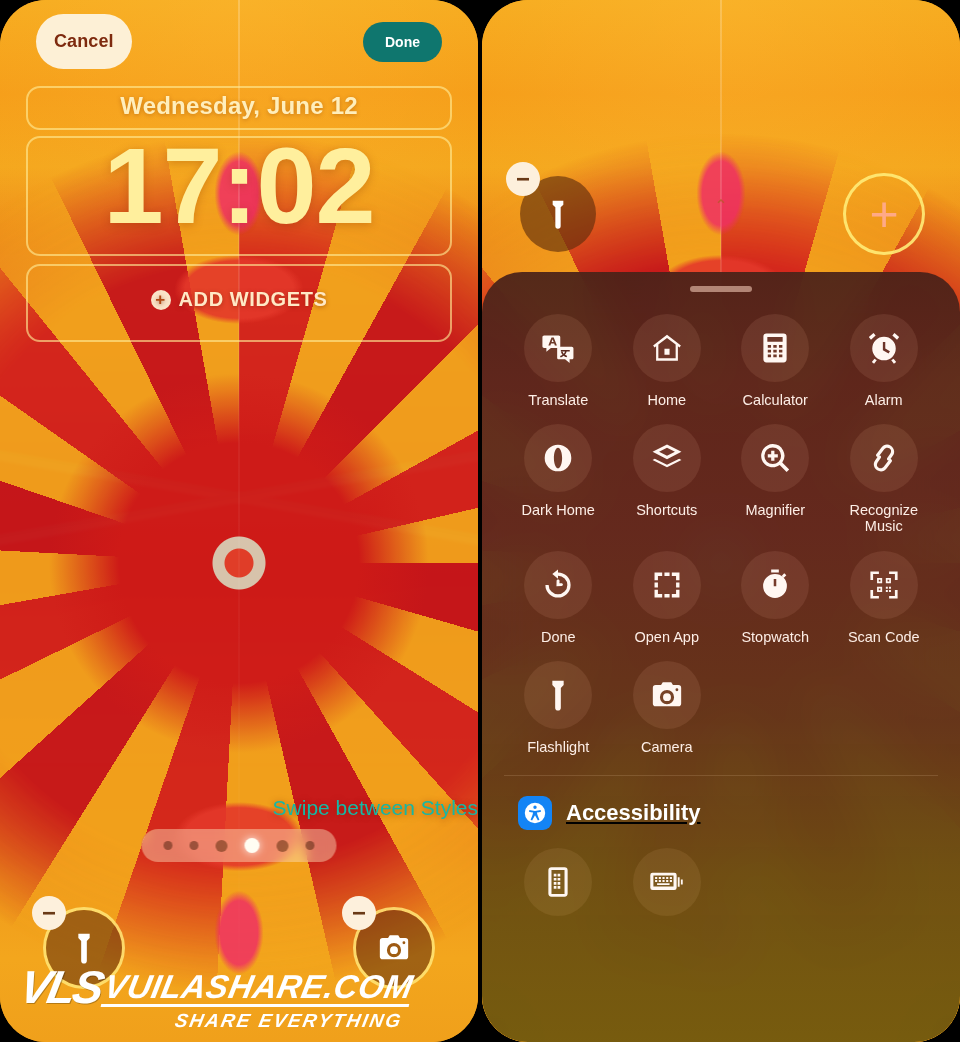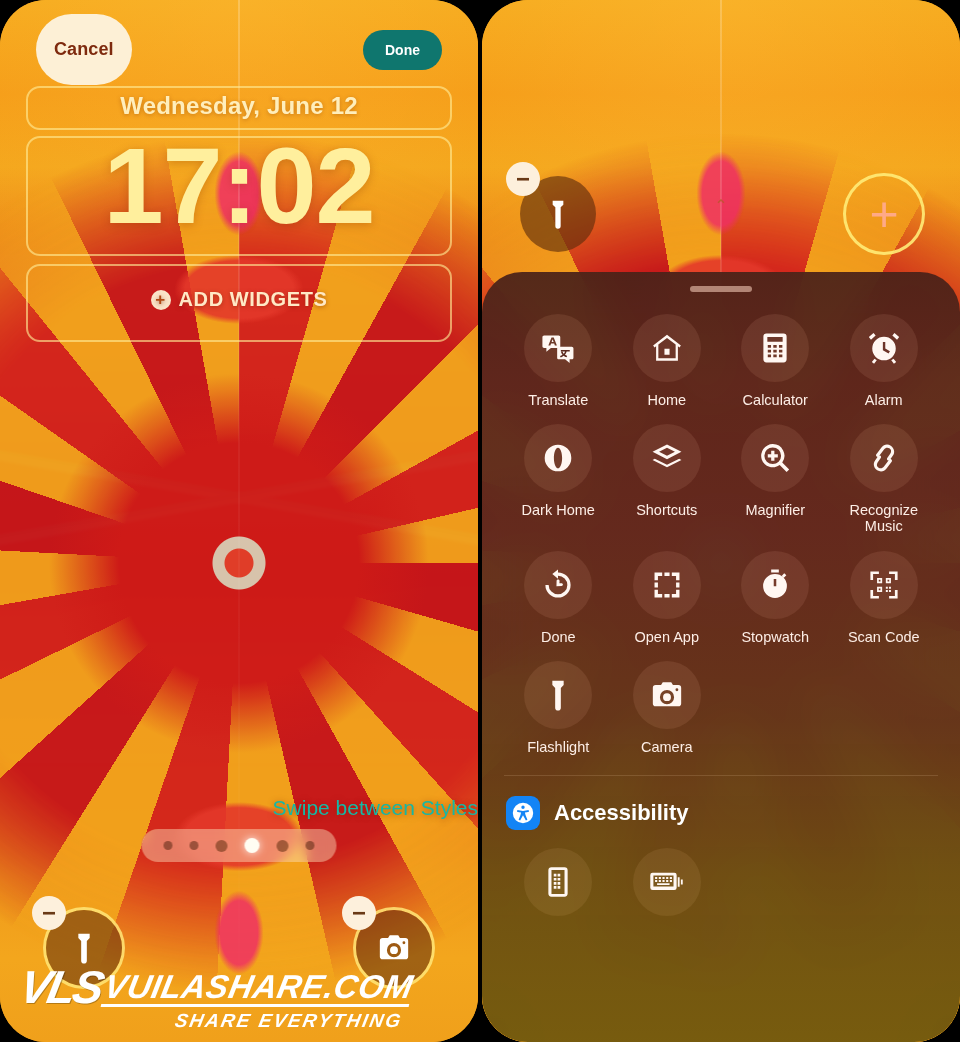--- a/index.html
+++ b/index.html
@@ -124,21 +124,21 @@
 
   
   .topbar {
     position: absolute; top: 14px; left: 0; right: 0;
     display: flex; justify-content: space-between; align-items: center;
     padding: 0 36px; z-index: 8;
   }
   .btn-cancel {
     background: #fdf0d6; color: #7e2a0e;
     font-size: 18px; font-weight: 700;
-    padding: 25px 18px; border-radius: 999px;
+    padding: 17px 18px; border-radius: 999px;
     border: none; cursor: pointer; letter-spacing: .1px;
   }
   .btn-done {
     background: #0f766e; color: #fff;
     font-size: 14px; font-weight: 700;
     padding: 12px 22px; border-radius: 999px;
     border: none; cursor: pointer;
   }
 
   .widget-slot {
@@ -312,21 +312,22 @@
     color: #fdeee6; font-size: 14.5px; font-weight: 500;
     text-align: center; line-height: 1.12; max-width: 92px;
   }
 
   .sheet-divider {
     height: 1px; margin: 20px 22px 0;
     background: rgba(255,220,190,.15);
   }
   .section-head {
     display: flex; align-items: center; gap: 14px;
-    padding: 20px 24px 0;
+    padding: 20px 36px 0;
+    text-decoration: underline;
   }
   .section-icon {
     width: 34px; height: 34px; border-radius: 9px;
     background: #1384f5;
     display: flex; align-items: center; justify-content: center;
   }
   .section-icon svg { width: 24px; height: 24px; fill: #fff; }
   .section-title { color: #fff; font-size: 22px; font-weight: 600; }
 
   .ctrl-grid.second { padding-top: 18px; row-gap: 0; }

